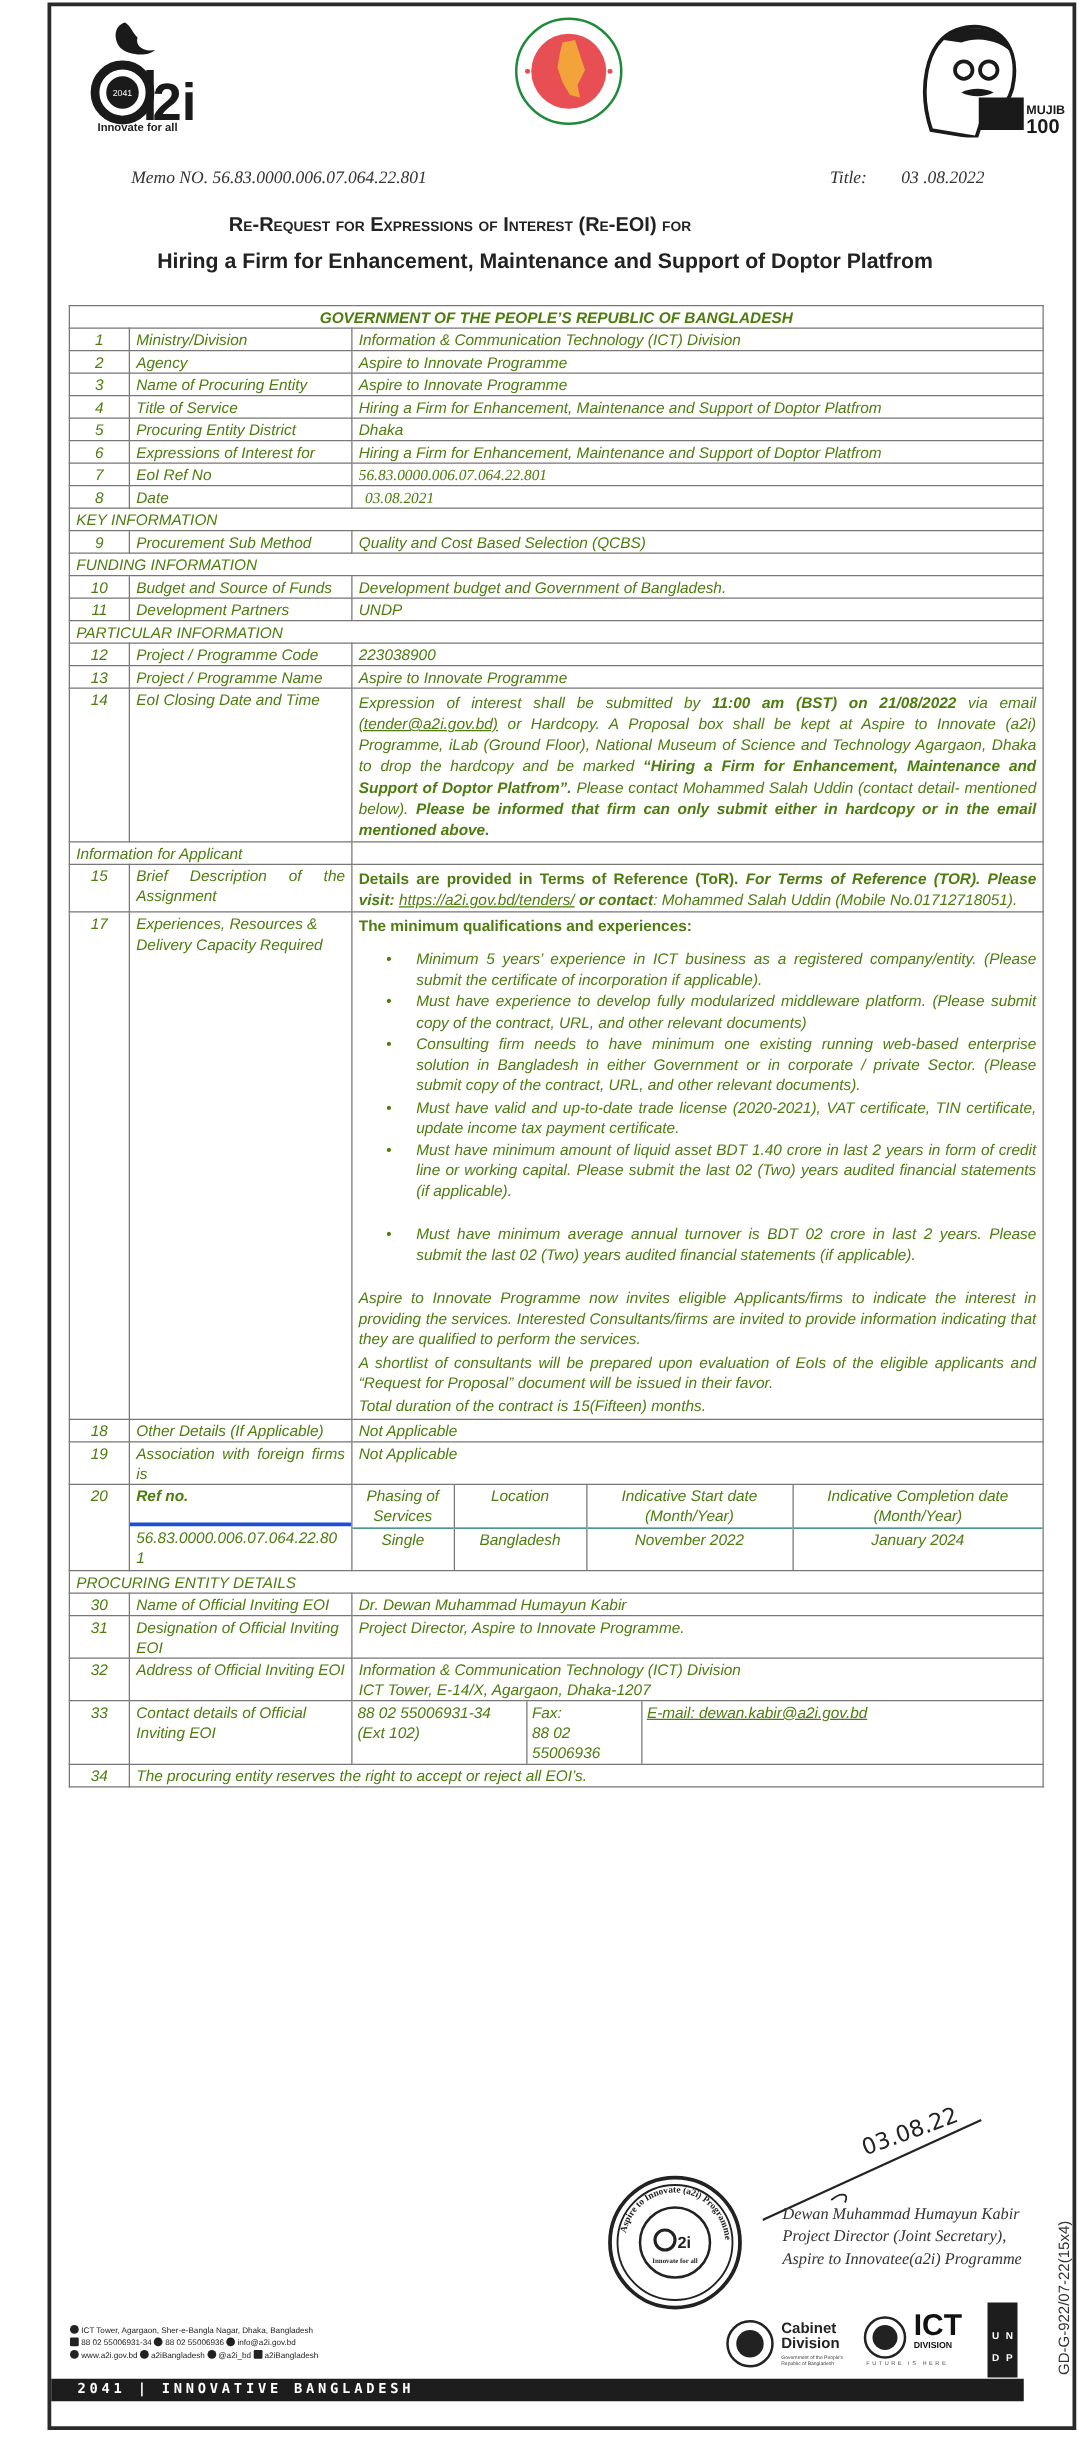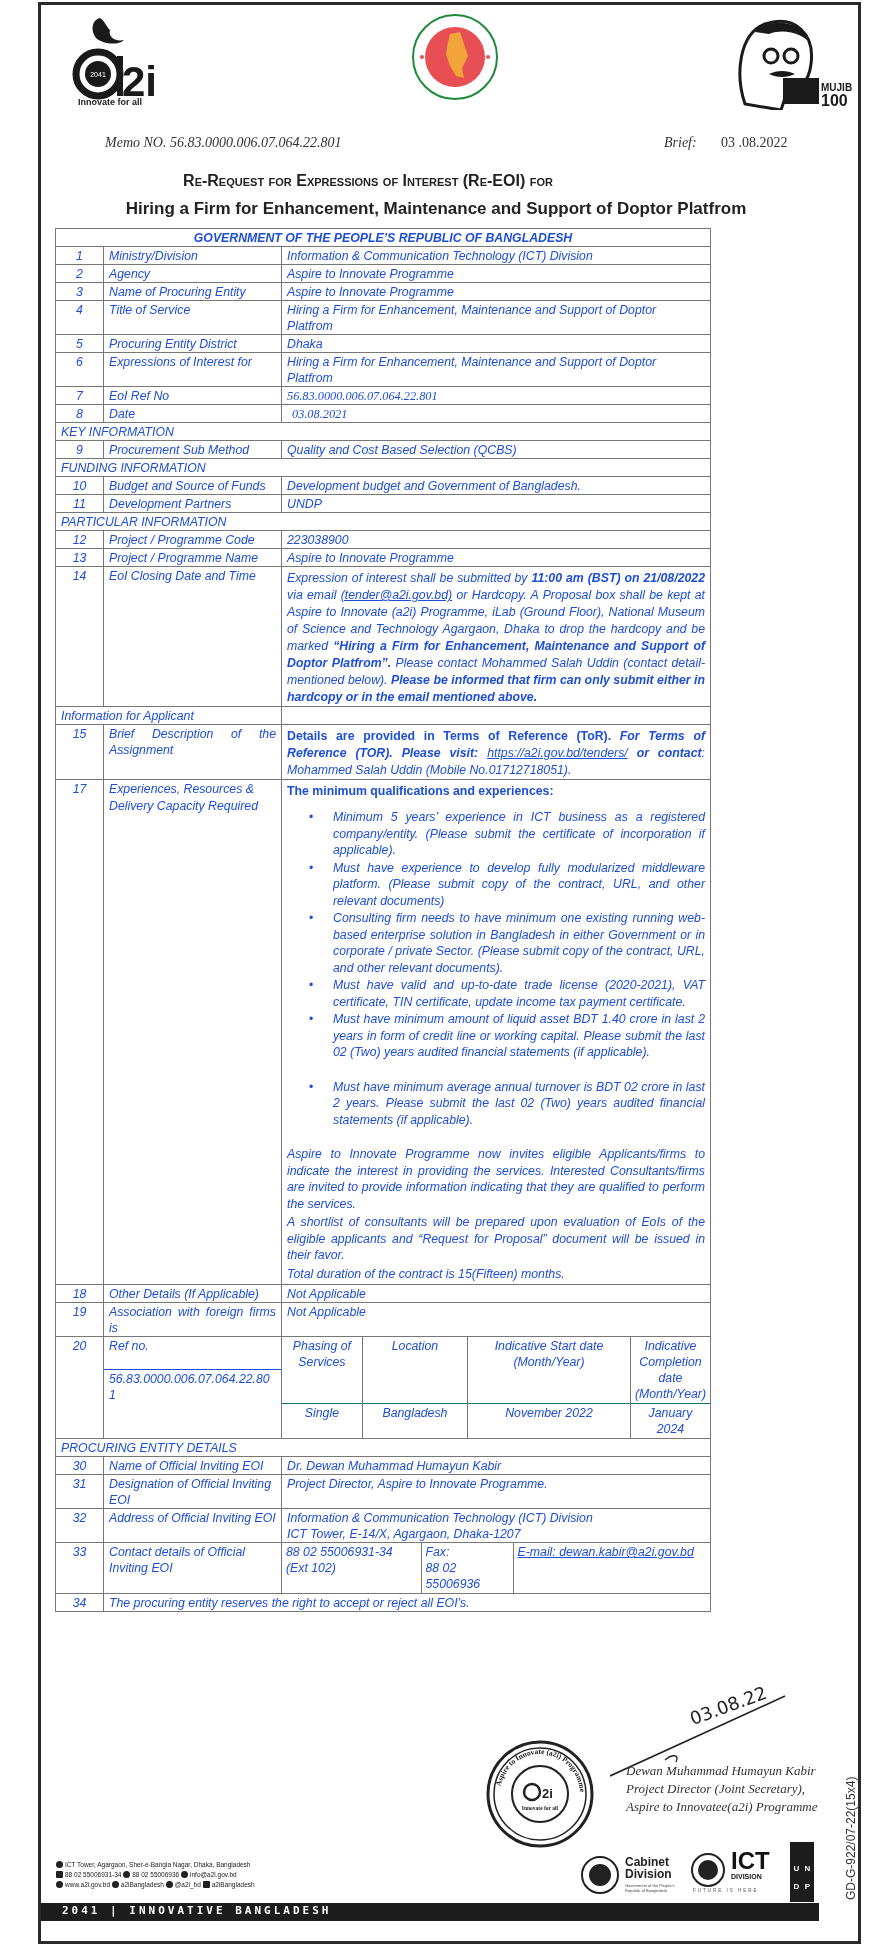--- a/index.html
+++ b/index.html
@@ -9,27 +9,27 @@
   .page-border { position: absolute; left: 38px; top: 2px; width: 823px; height: 1942px; border: 3px solid #2a2a2a; }
 
   
   .logo-a2i { position: absolute; left: 62px; top: 16px; width: 100px; height: 100px; }
   .logo-gov { position: absolute; left: 410px; top: 10px; width: 90px; height: 95px; }
   .logo-mujib { position: absolute; left: 725px; top: 14px; width: 130px; height: 96px; }
   .a2i-tag { position: absolute; left: 78px; top: 97px; font-size: 9px; font-weight: bold; color: #222; }
 
   .memo { position: absolute; left: 57px; top: 135px; font-family: "Liberation Serif", serif; font-style: italic; font-size: 14px; color: #333; margin-left: 48px; }
   .date-label { position: absolute; left: 664px; top: 135px; font-family: "Liberation Serif", serif; font-style: italic; font-size: 14px; color: #333; }
-  .date-value { position: absolute; left: 721px; top: 135px; font-family: "Liberation Serif", serif; font-size: 14px; color: #333; }
+  .date-value { position: absolute; left: 721px; top: 135px; font-family: "Liberation Serif", serif; font-style: italic; font-size: 14px; color: #333; }
 
   .title1 { position: absolute; left: 0; width: 736px; top: 172px; text-align: center; font-size: 16px; font-weight: bold; font-variant: small-caps; color: #222; }
   .title2 { position: absolute; left: 0; width: 872px; top: 199px; text-align: center; font-size: 17px; font-weight: bold; color: #222; }
 
   
-  table.eoi { position: absolute; left: 55px; top: 228px; width: 656px; border-collapse: collapse; font-size: 12.3px; font-style: italic; color: #1d4ed8; }
+  table.eoi { position: absolute; left: 55px; top: 244px; width: 780px; border-collapse: collapse; font-size: 12.3px; font-style: italic; color: #4d7c0f; }
   table.eoi td { border: 1px solid #777; vertical-align: top; padding: 1px 5px 0 5px; line-height: 16px; }
   td.num { width: 48px; text-align: center; }
   td.lbl { width: 178px; }
   td.lbl.justify { text-align: justify; text-align-last: left; }
   td.section { font-weight: normal; font-style: italic; padding-left: 4px; }
   td.gov-head { text-align: center; font-weight: bold; font-style: italic; }
   .bold { font-weight: bold; }
   .u { text-decoration: underline; }
   td.long { text-align: justify; }
   ul.req { list-style: none; margin: 10px 0 0 0; padding: 0; }
@@ -94,21 +94,21 @@
   <path d="M30 18 C40 4 80 4 86 30 C78 20 60 14 44 20 Z" fill="#1a1a1a"></path>
   <circle cx="46" cy="42" r="7" fill="none" stroke="#1a1a1a" stroke-width="3"></circle>
   <circle cx="66" cy="42" r="7" fill="none" stroke="#1a1a1a" stroke-width="3"></circle>
   <path d="M44 60 C52 56 62 56 70 60 C62 64 52 64 44 60 Z" fill="#1a1a1a"></path>
   <rect x="58" y="64" width="36" height="26" fill="#1a1a1a"></rect>
   <text x="96" y="77" font-size="10" font-weight="bold" fill="#1a1a1a" font-family="Liberation Sans, sans-serif">MUJIB</text>
   <text x="96" y="92" font-size="16" font-weight="bold" fill="#1a1a1a" font-family="Liberation Sans, sans-serif">100</text>
 </svg>
 
 <div class="memo">Memo  NO. 56.83.0000.006.07.064.22.801</div>
-<div class="date-label">Brief:</div>
+<div class="date-label">Title:</div>
 <div class="date-value">03 .08.2022</div>
 
 <div class="title1">Re-Request for Expressions of Interest (Re-EOI) for</div>
 <div class="title2">Hiring a Firm for Enhancement, Maintenance and Support of Doptor Platfrom</div>
 
 <table class="eoi">
   <tbody>
       <tr>
     <td colspan="3" class="gov-head">GOVERNMENT OF THE PEOPLE’S REPUBLIC OF BANGLADESH</td>
   </tr>
@@ -232,21 +232,21 @@
     <td>Not Applicable</td>
   </tr>
   <tr>
     <td class="num">19</td>
     <td class="lbl justify">Association with foreign firms is</td>
     <td>Not Applicable</td>
   </tr>
   <tr>
     <td class="num">20</td>
     <td class="lbl" style="padding:0;">
-      <div style="padding:1px 5px;height:33px;border-bottom:1px solid #1d4ed8;">Ref no.</div>
+      <div style="padding:1px 5px;height:33px;border-bottom:3px solid #1d4ed8;font-weight:bold;">Ref no.</div>
       <div style="padding:1px 5px;word-break:break-all;">56.83.0000.006.07.064.22.801</div>
     </td>
     <td style="padding:0;">
       <table class="inner">
         <tbody>
               <tr style="height:33px;">
           <td style="width:81px;">Phasing of Services</td>
           <td style="width:106px;">Location</td>
           <td style="width:165px;">Indicative Start date (Month/Year)</td>
           <td>Indicative Completion date (Month/Year)</td>

